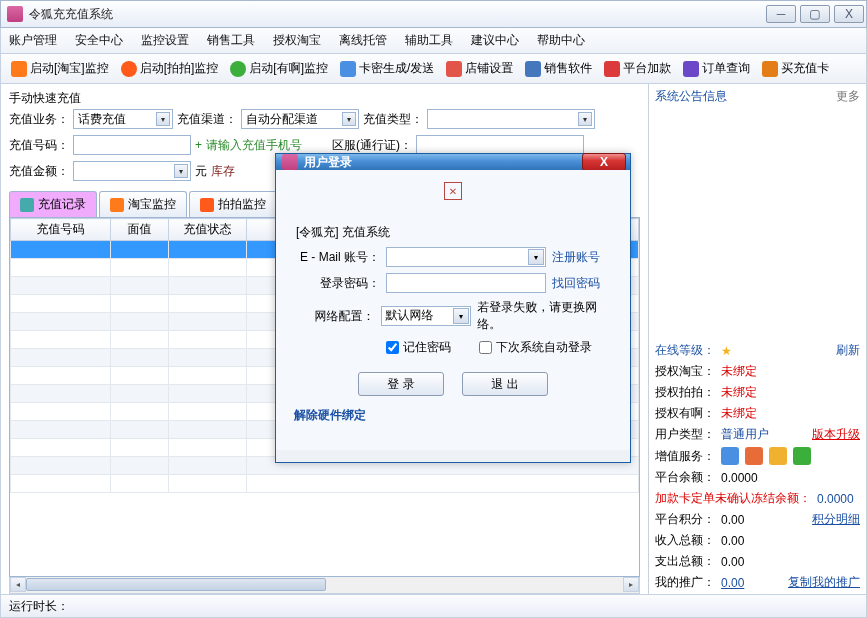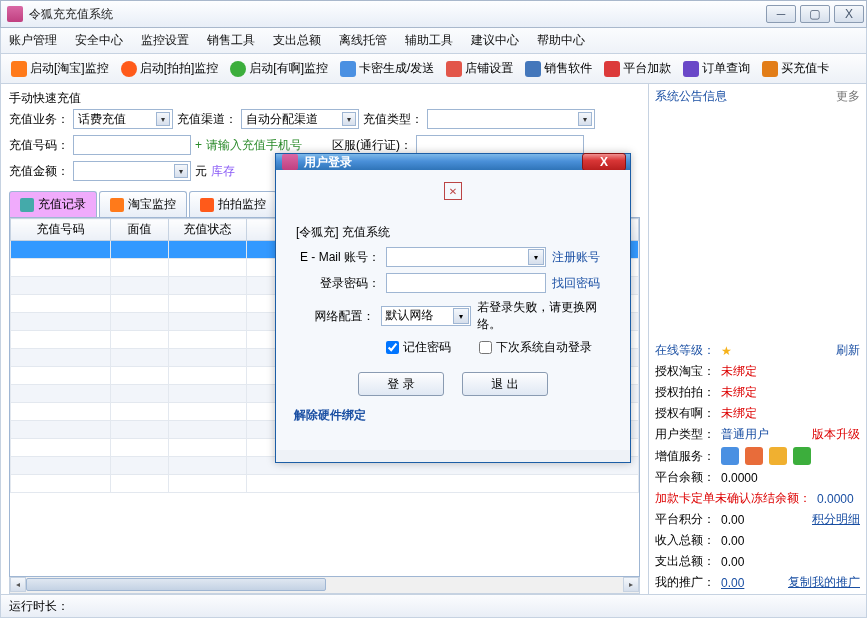--- a/index.html
+++ b/index.html
@@ -21,21 +21,21 @@
 
 .content { display: flex; height: calc(618px - 28px - 26px - 30px - 24px); border-left: 1px solid #c6d2e1; border-right: 1px solid #c6d2e1; }
 
 .left { flex: 1; padding: 6px 8px 0 8px; display: flex; flex-direction: column; }
 .grp-title { color: #000; margin-bottom: 2px; }
 .form-row { display: flex; align-items: center; gap: 4px; margin-bottom: 6px; }
 .form-row label { color: #000; min-width: 56px; }
 .selectish { border: 1px solid #9fb6d3; height: 20px; background: #fff; display: inline-flex; align-items: center; padding: 0 4px; position: relative; }
 .selectish .arrow { position: absolute; right: 2px; top: 2px; width: 14px; height: 14px; background: linear-gradient(#f4f7fb,#d6dfec); border: 1px solid #9fb6d3; display:flex;align-items:center;justify-content:center;font-size:8px;color:#333; }
 .inputish { border: 1px solid #9fb6d3; height: 20px; background: #fff; padding: 0 4px; }
-.lbl-k { color: #8b5cf6; }
+.lbl-k { color: #7f1d1d; }
 
 .tabs { display: flex; gap: 2px; margin-top: 4px; border-bottom: 1px solid #9fb6d3; }
 .tab { display: flex; align-items: center; gap: 4px; padding: 4px 10px; border: 1px solid #9fb6d3; border-bottom: none; background: linear-gradient(#fff,#e8eef7); border-radius: 3px 3px 0 0; cursor: pointer; }
 .tab.active { background: #f0abfc; font-weight: 400; }
 .tab .tico { width:14px;height:14px;border-radius:2px;display:inline-block; }
 
 .tablewrap { flex: 1; border: 1px solid #9fb6d3; border-top: none; overflow: hidden; }
 table { border-collapse: collapse; width: 100%; }
 th { background: linear-gradient(#fdfdfe,#ebf0f7); border: 1px solid #c6d2e1; height: 22px; font-weight: normal; color: #000; padding: 0 4px; }
 td { border: 1px solid #e3e8ef; height: 18px; }
@@ -87,21 +87,21 @@
   <span class="win-btn">─</span>
   <span class="win-btn">▢</span>
   <span class="win-btn">X</span>
 </div>
 
 <div class="menubar">
   <span>账户管理</span>
   <span>安全中心</span>
   <span>监控设置</span>
   <span>销售工具</span>
-  <span>支出总额</span>
+  <span>授权淘宝</span>
   <span>离线托管</span>
   <span>辅助工具</span>
   <span>建议中心</span>
   <span>帮助中心</span>
 </div>
 
 <div class="toolbar">
   <div class="tb-item">
       <span class="tb-ico ic-tb"></span>
       <span>启动[淘宝]监控</span>
@@ -320,21 +320,21 @@
         <span class="red">未绑定</span>
       </div>
     <div class="r-line">
         <span class="k">授权有啊：</span>
         <span class="red">未绑定</span>
       </div>
     <div class="r-line">
         <span class="k">用户类型：</span>
         <span class="blue nounder">普通用户</span>
         <span style="flex:1"></span>
-        <span class="red" style="cursor:pointer">版本升级</span>
+        <span class="red" style="text-decoration:underline;cursor:pointer">版本升级</span>
       </div>
     <div class="r-line">
         <span class="k">增值服务：</span>
       <span class="badge" style="background:#4a90e2"></span>
       <span class="badge" style="background:#e86c3a"></span>
       <span class="badge" style="background:#f0b030"></span>
       <span class="badge" style="background:#3cae3c"></span>
     </div>
     <div class="r-line">
         <span class="k">平台余额：</span>

